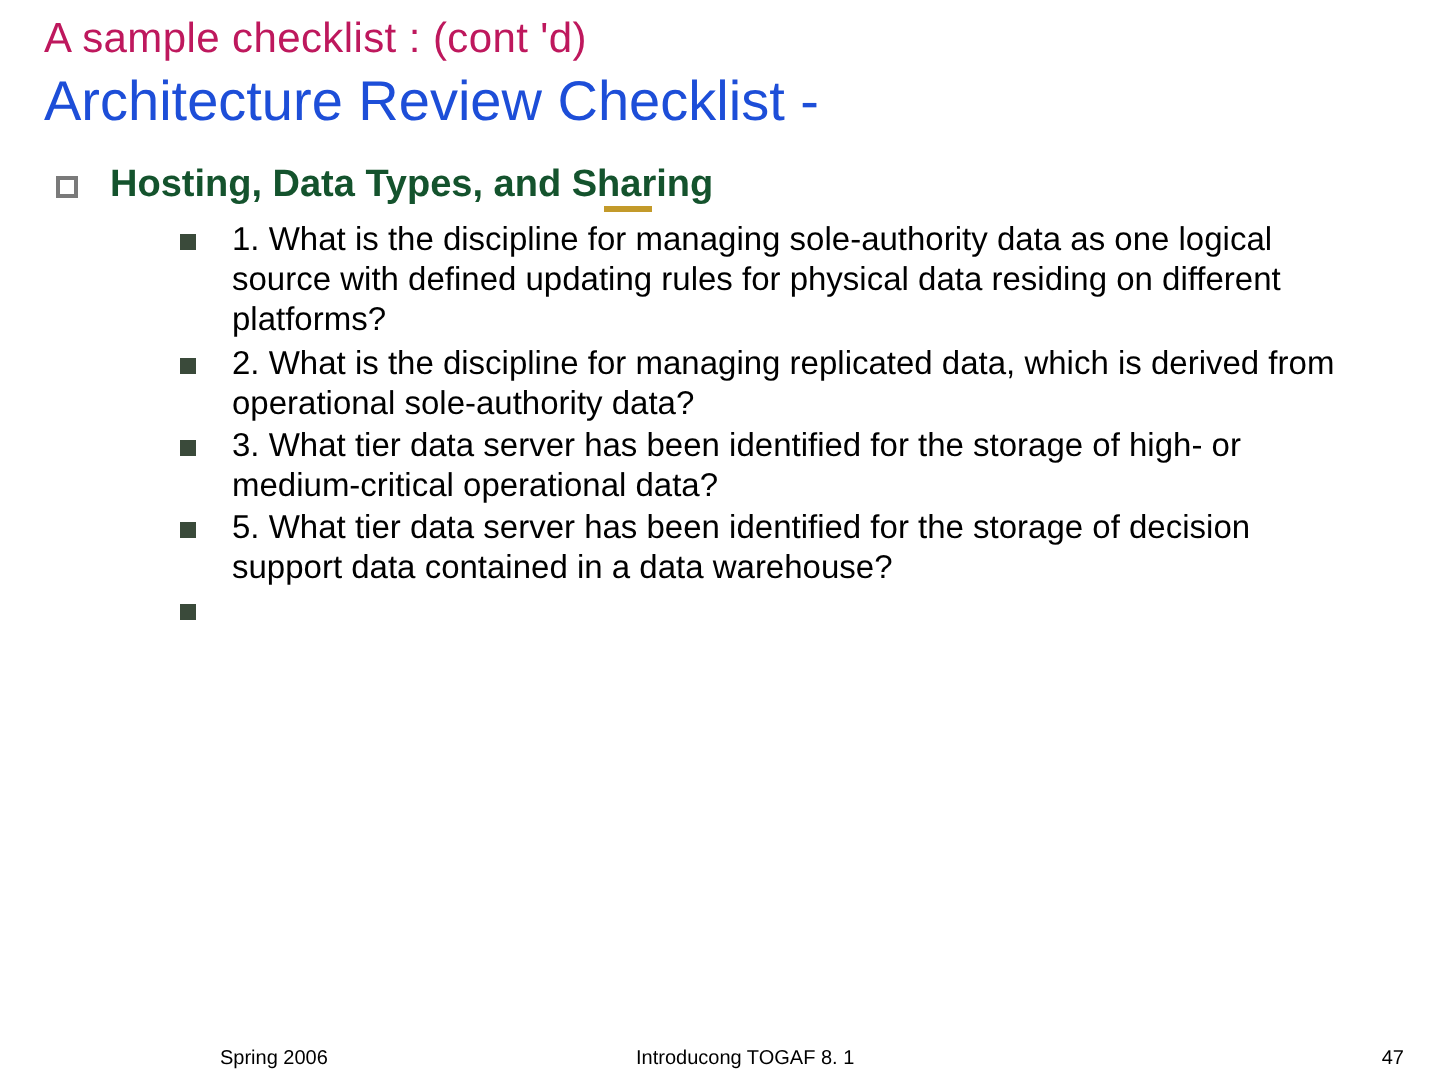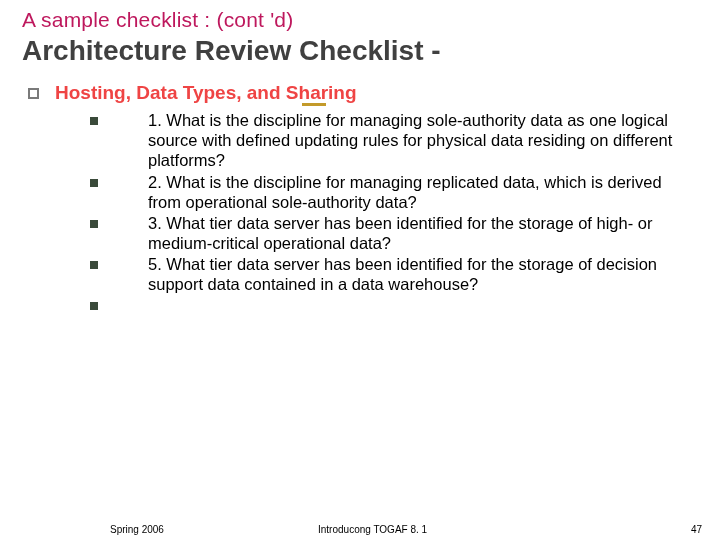--- a/index.html
+++ b/index.html
@@ -13,22 +13,22 @@
   }
   .supertitle {
     font-size: 21px;
     font-weight: 400;
     color: #be185d;
     padding: 8px 0 0 22px;
     letter-spacing: 0.2px;
   }
   .title {
     font-size: 28px;
-    font-weight: 700;
-    color: #404040;
+    font-weight: 400;
+    color: #1d4ed8;
     padding: 2px 0 0 22px;
     line-height: 1.22;
   }
   .title .underline {
     border-bottom: 3px solid #000;
     display: inline-block;
     padding-bottom: 1px;
   }
   .title-accent {
     width: 24px;
@@ -50,30 +50,29 @@
     height: 11px;
     border: 2px solid #7a7a7a;
     background: #fff;
     flex: 0 0 auto;
     margin-top: 6px;
     margin-right: 16px;
   }
   .section-head {
     font-size: 19px;
     font-weight: 700;
-    color: #ef4444;
+    color: #14532d;
   }
   .items {
     padding: 6px 0 0 62px;
   }
   .item-row {
     display: flex;
     align-items: flex-start;
     margin-bottom: 1px;
-    gap: 32px;
   }
   .sm-bullet {
     width: 8px;
     height: 8px;
     background: #3a4a3a;
     flex: 0 0 auto;
     margin-top: 7px;
     margin-right: 18px;
   }
   .item-text {

